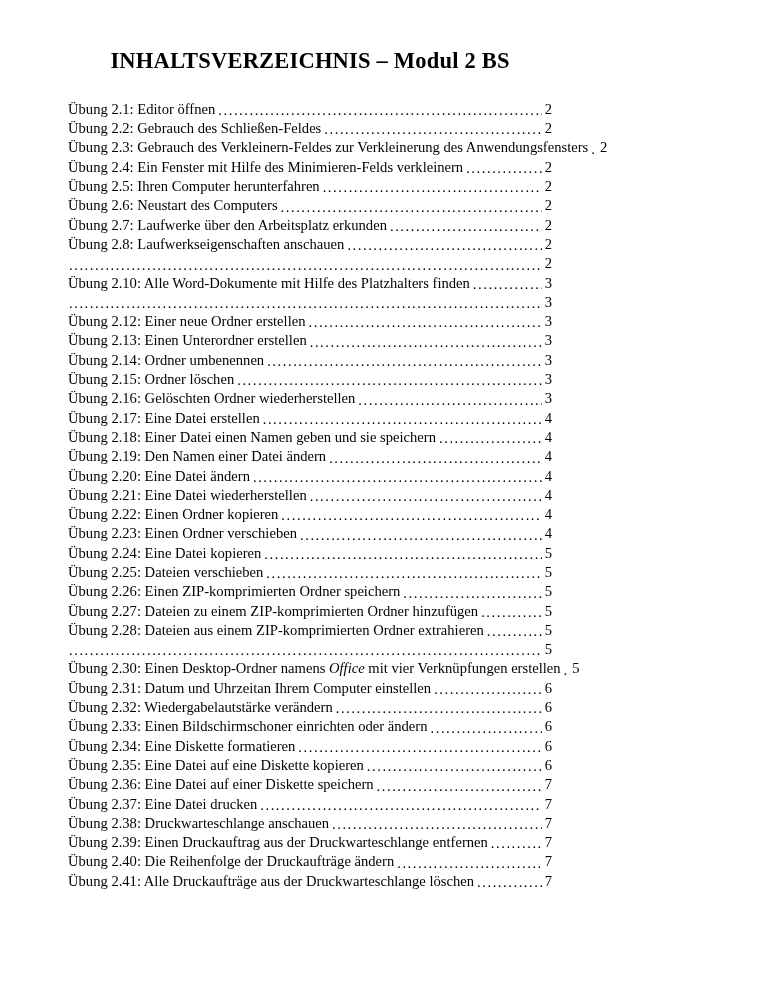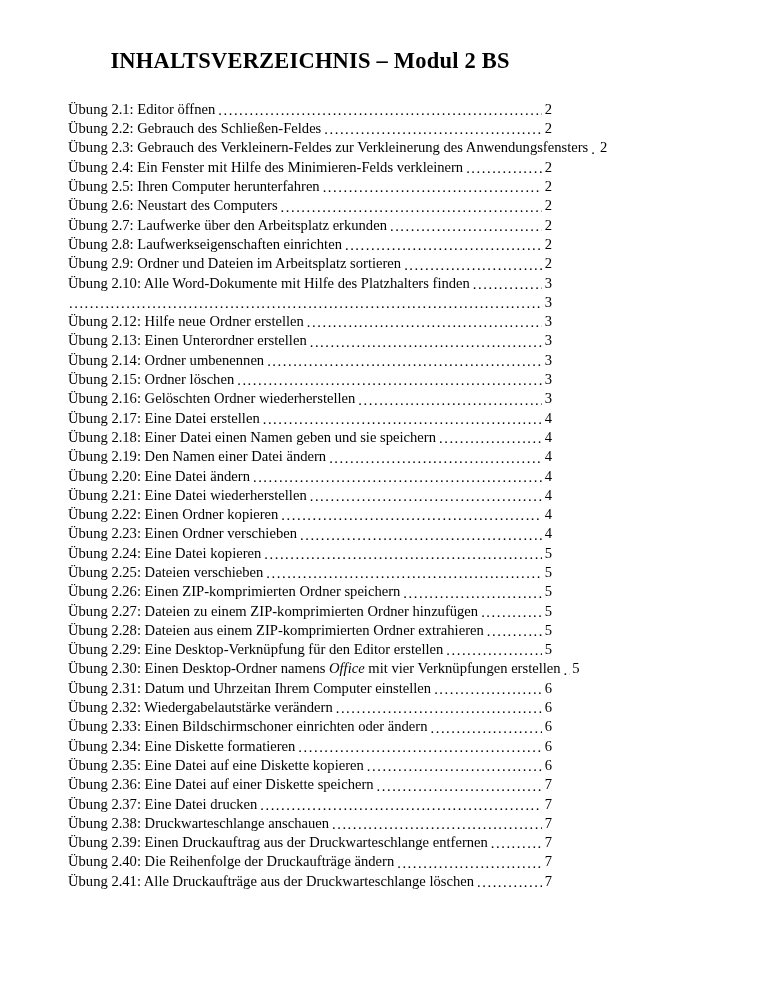--- a/index.html
+++ b/index.html
@@ -103,40 +103,39 @@
         <span class="toc-text">Übung 2.6: Neustart des Computers</span>
         <span class="toc-leader">.......................................................................................................................</span>
         <span class="toc-page">2</span>
       </li>
       <li class="toc-entry">
         <span class="toc-text">Übung 2.7: Laufwerke über den Arbeitsplatz erkunden</span>
         <span class="toc-leader">.......................................................................................................................</span>
         <span class="toc-page">2</span>
       </li>
       <li class="toc-entry">
-        <span class="toc-text">Übung 2.8: Laufwerkseigenschaften einrichten</span>
-        <span class="toc-leader">.......................................................................................................................</span>
-        <span class="toc-page">2</span>
-      </li>
-      <li class="toc-entry">
-        <span class="toc-text">Übung 2.9: Ordner und Dateien im Arbeitsplatz sortieren</span>
+        <span class="toc-text">Übung 2.8: Laufwerkseigenschaften anschauen</span>
+        <span class="toc-leader">.......................................................................................................................</span>
+        <span class="toc-page">2</span>
+      </li>
+      <li class="toc-entry">
         <span class="toc-leader">.......................................................................................................................</span>
         <span class="toc-page">2</span>
       </li>
       <li class="toc-entry">
         <span class="toc-text">Übung 2.10: Alle Word-Dokumente mit Hilfe des Platzhalters finden</span>
         <span class="toc-leader">.......................................................................................................................</span>
         <span class="toc-page">3</span>
       </li>
       <li class="toc-entry">
         <span class="toc-leader">.......................................................................................................................</span>
         <span class="toc-page">3</span>
       </li>
       <li class="toc-entry">
-        <span class="toc-text">Übung 2.12: Hilfe neue Ordner erstellen</span>
+        <span class="toc-text">Übung 2.12: Einer neue Ordner erstellen</span>
         <span class="toc-leader">.......................................................................................................................</span>
         <span class="toc-page">3</span>
       </li>
       <li class="toc-entry">
         <span class="toc-text">Übung 2.13: Einen Unterordner erstellen</span>
         <span class="toc-leader">.......................................................................................................................</span>
         <span class="toc-page">3</span>
       </li>
       <li class="toc-entry">
         <span class="toc-text">Übung 2.14: Ordner umbenennen</span>
@@ -207,21 +206,20 @@
         <span class="toc-text">Übung 2.27: Dateien zu einem ZIP-komprimierten Ordner hinzufügen</span>
         <span class="toc-leader">.......................................................................................................................</span>
         <span class="toc-page">5</span>
       </li>
       <li class="toc-entry">
         <span class="toc-text">Übung 2.28: Dateien aus einem ZIP-komprimierten Ordner extrahieren</span>
         <span class="toc-leader">.......................................................................................................................</span>
         <span class="toc-page">5</span>
       </li>
       <li class="toc-entry">
-        <span class="toc-text">Übung 2.29: Eine Desktop-Verknüpfung für den Editor erstellen</span>
         <span class="toc-leader">.......................................................................................................................</span>
         <span class="toc-page">5</span>
       </li>
       <li class="toc-entry">
         <span class="toc-text">Übung 2.30: Einen Desktop-Ordner namens <span class="ital">Office</span> mit vier Verknüpfungen erstellen</span>
         <span class="toc-leader">.......................................................................................................................</span>
         <span class="toc-page">5</span>
       </li>
       <li class="toc-entry">
         <span class="toc-text">Übung 2.31: Datum und Uhrzeitan Ihrem Computer einstellen</span>

